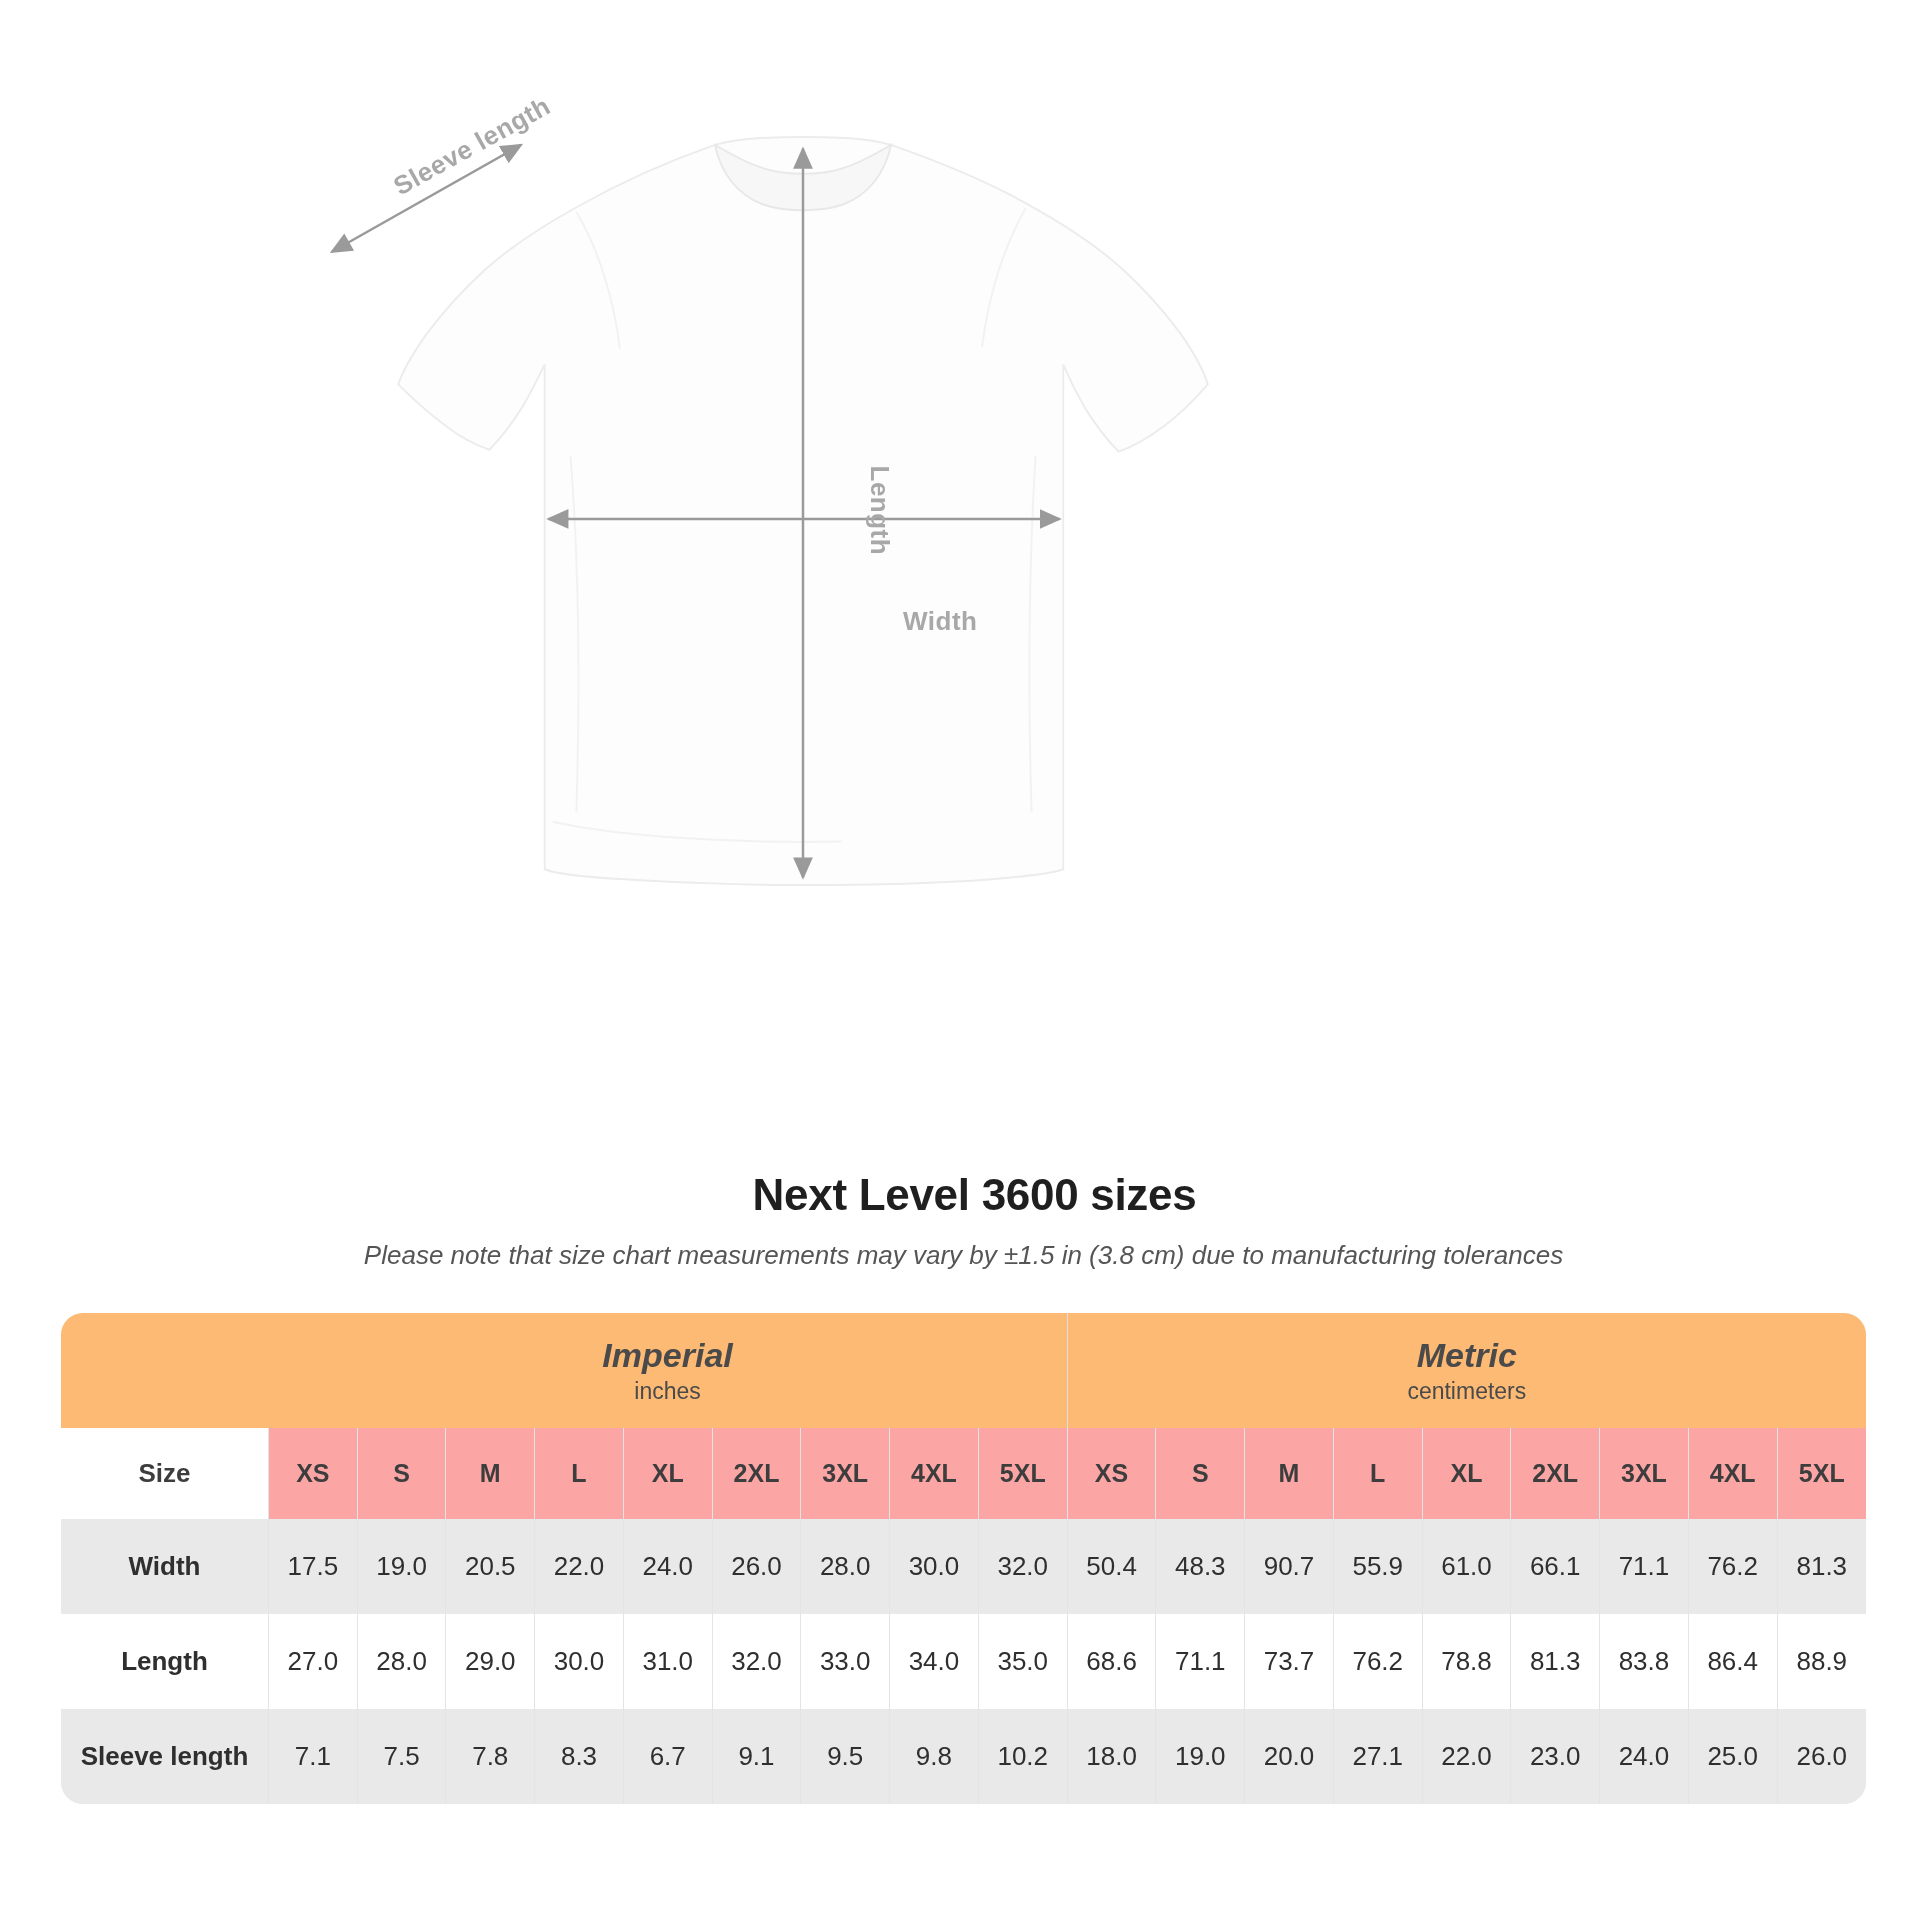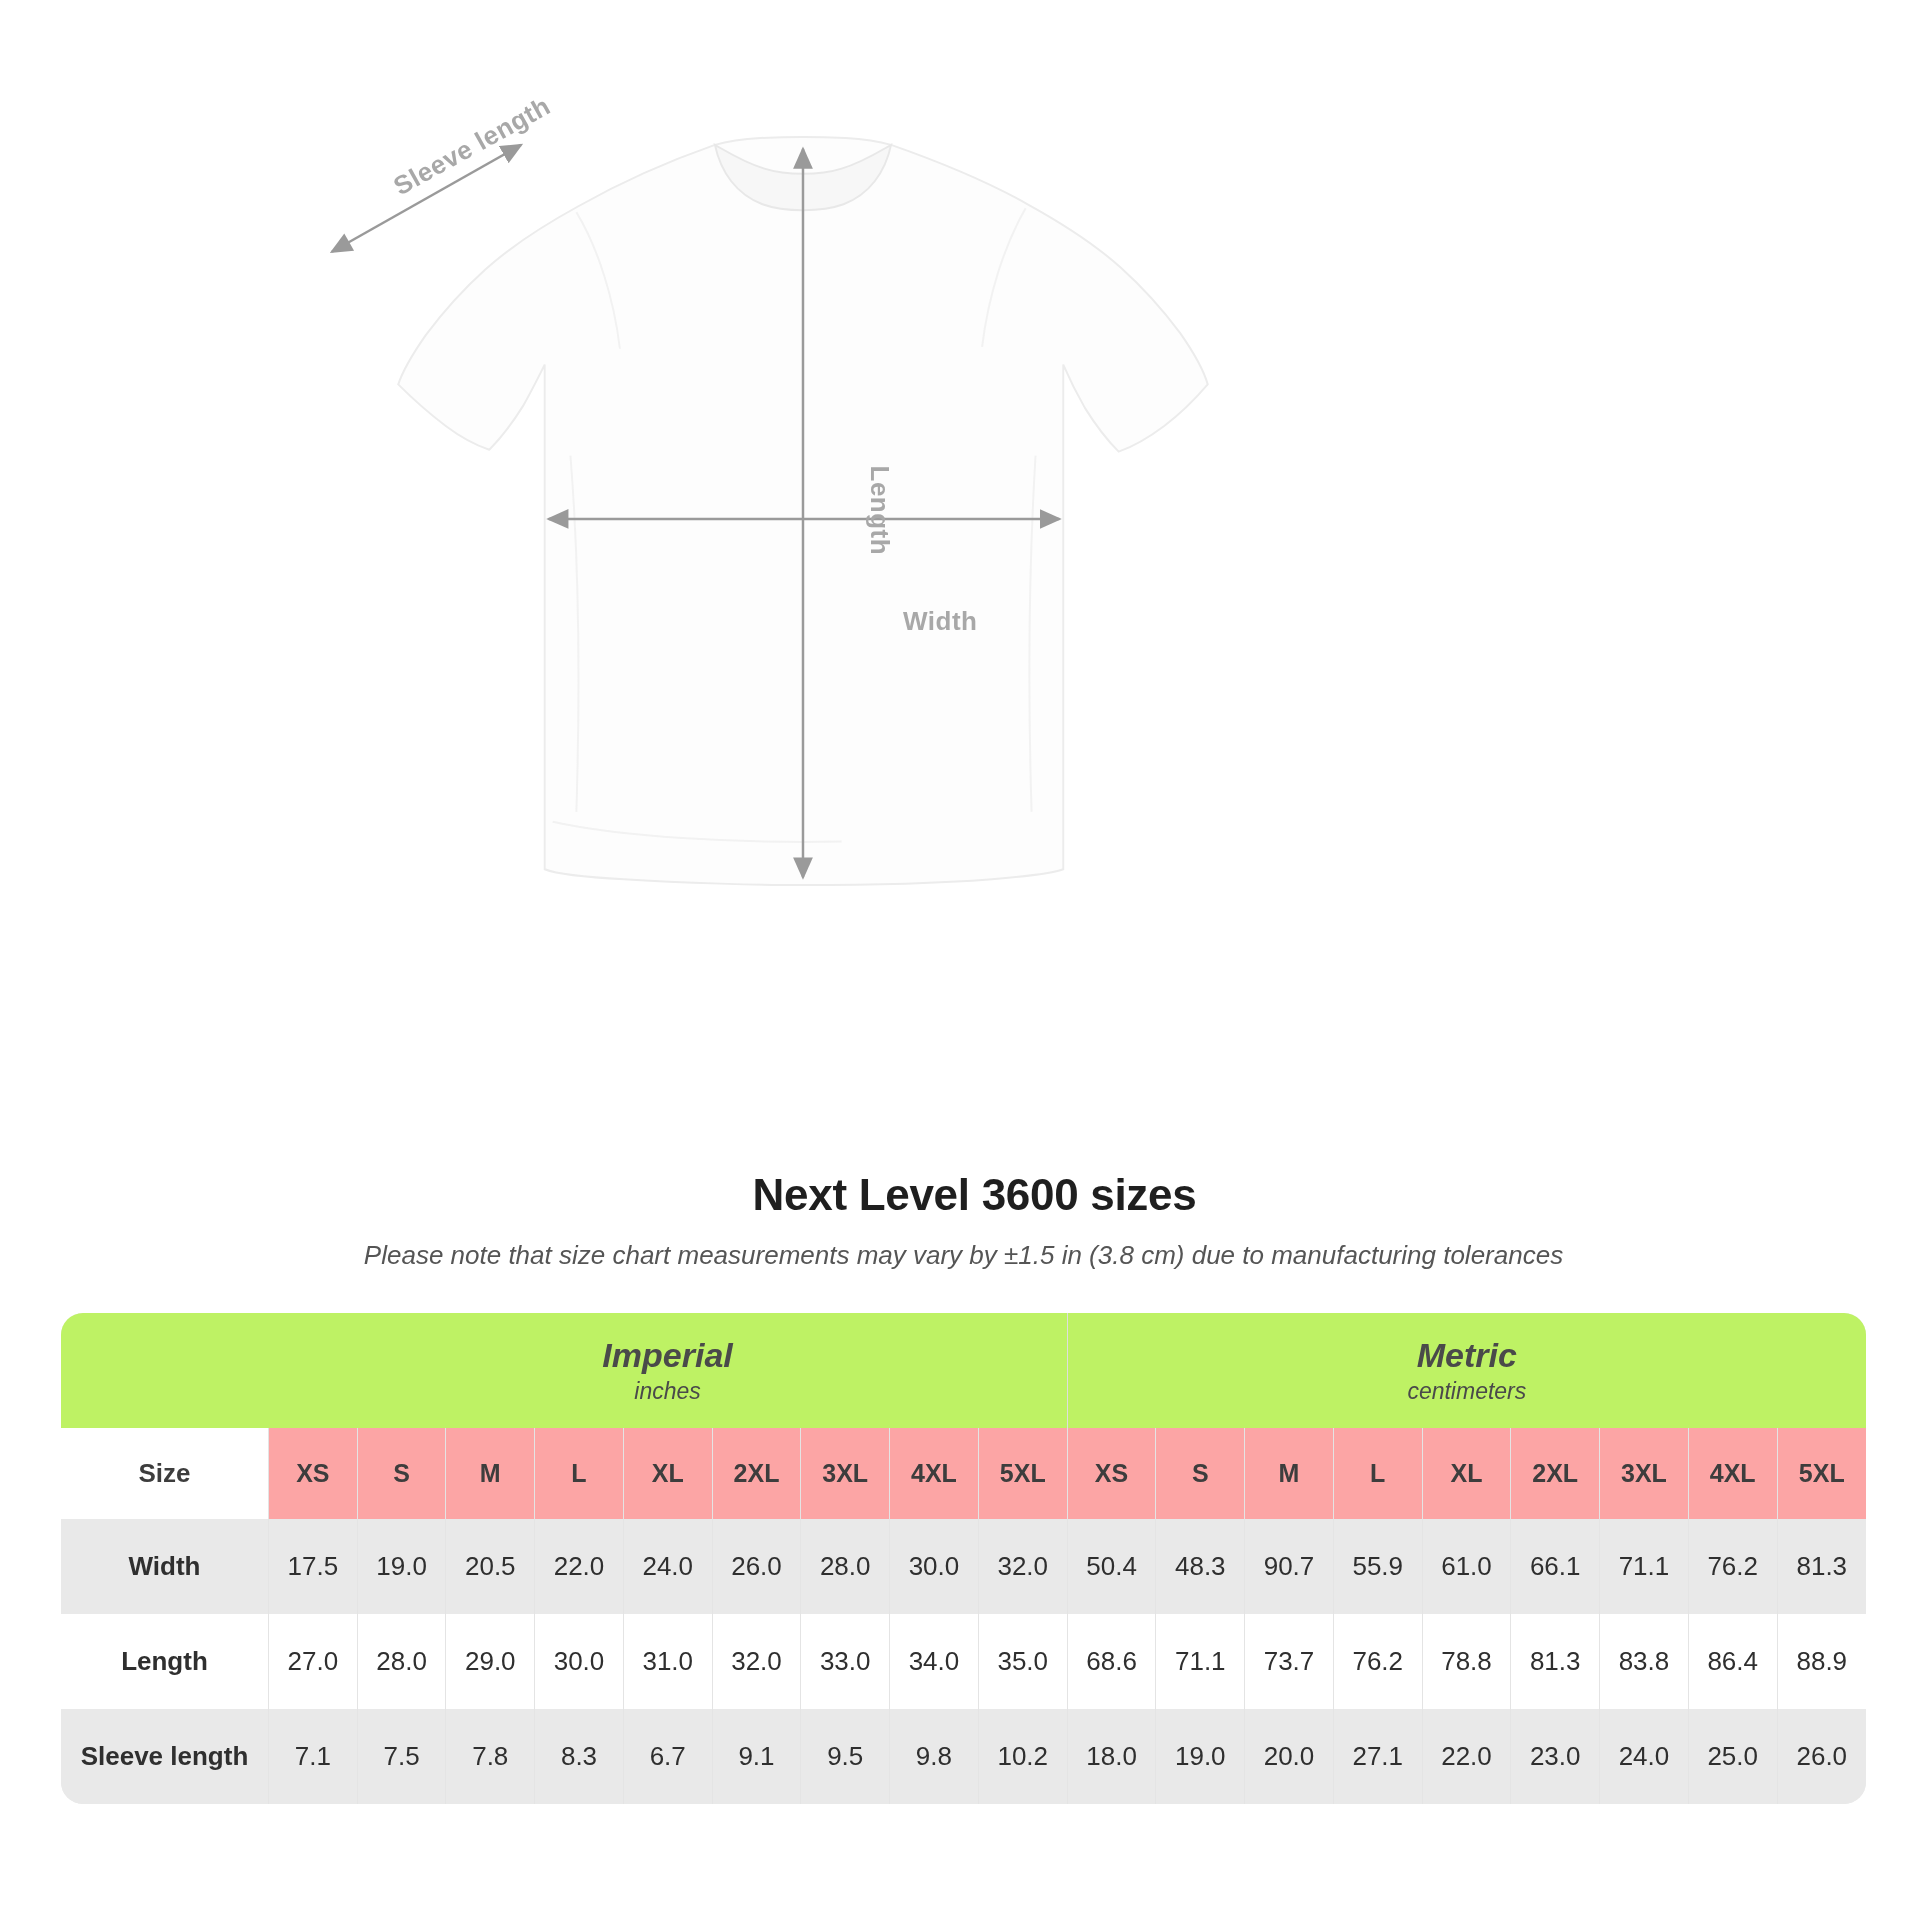--- a/index.html
+++ b/index.html
@@ -91,32 +91,31 @@
     width: 100%;
     table-layout: fixed;
   }
   td, th {
     padding: 0;
     margin: 0;
   }
   .unit-head {
     height: 115px;
     text-align: center;
-    background: #bef264;
+    background: #fdba74;
     border: none;
   }
   .unit-name {
     font-size: 34px;
     font-weight: bold;
     font-style: italic;
     color: #4a4a4a;
   }
   .unit-sub {
     font-size: 23px;
-    font-style: italic;
     color: #4a4a4a;
     margin-top: 3px;
   }
 
   .hdr-row td {
     height: 91px;
     text-align: center;
     vertical-align: middle;
     font-size: 25px;
     font-weight: bold;

